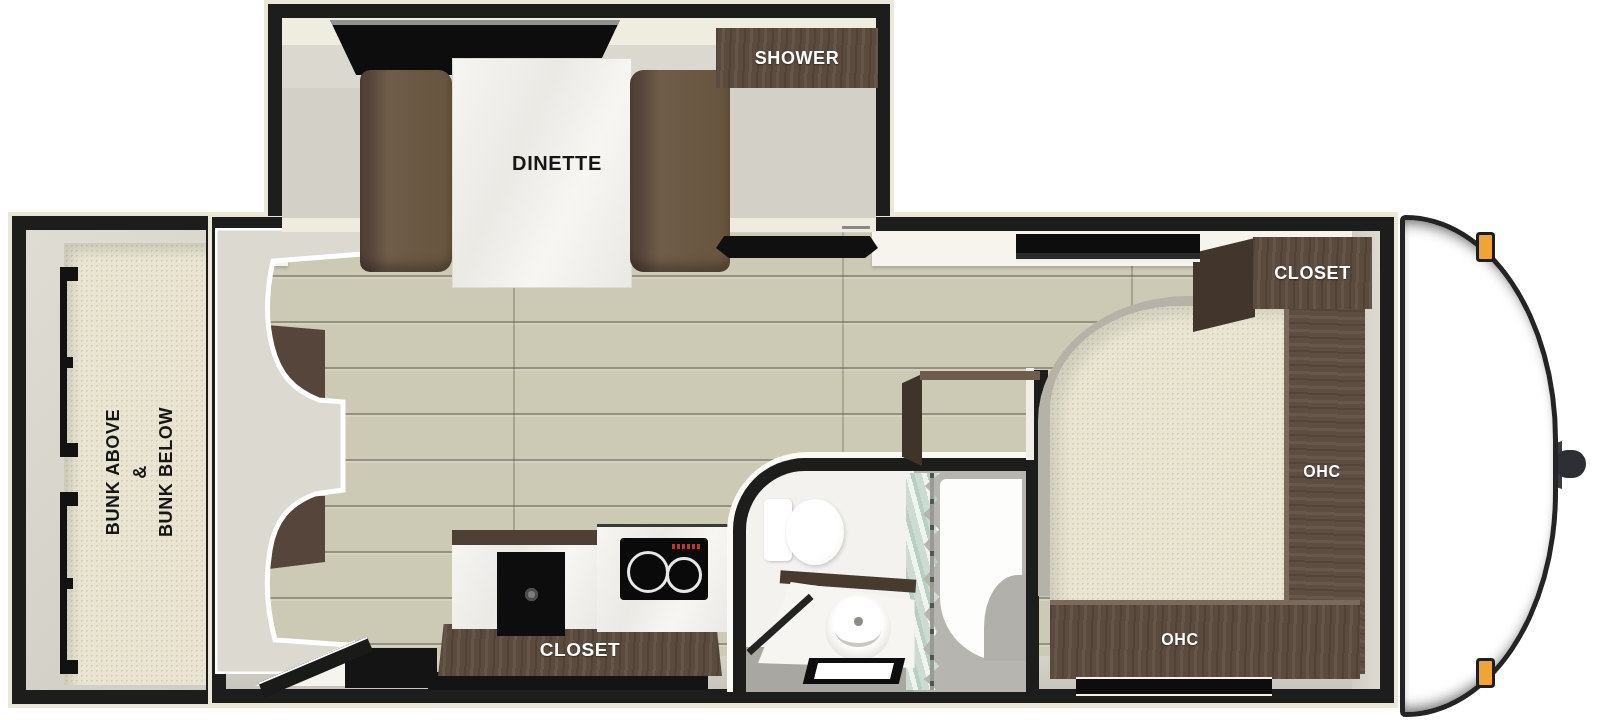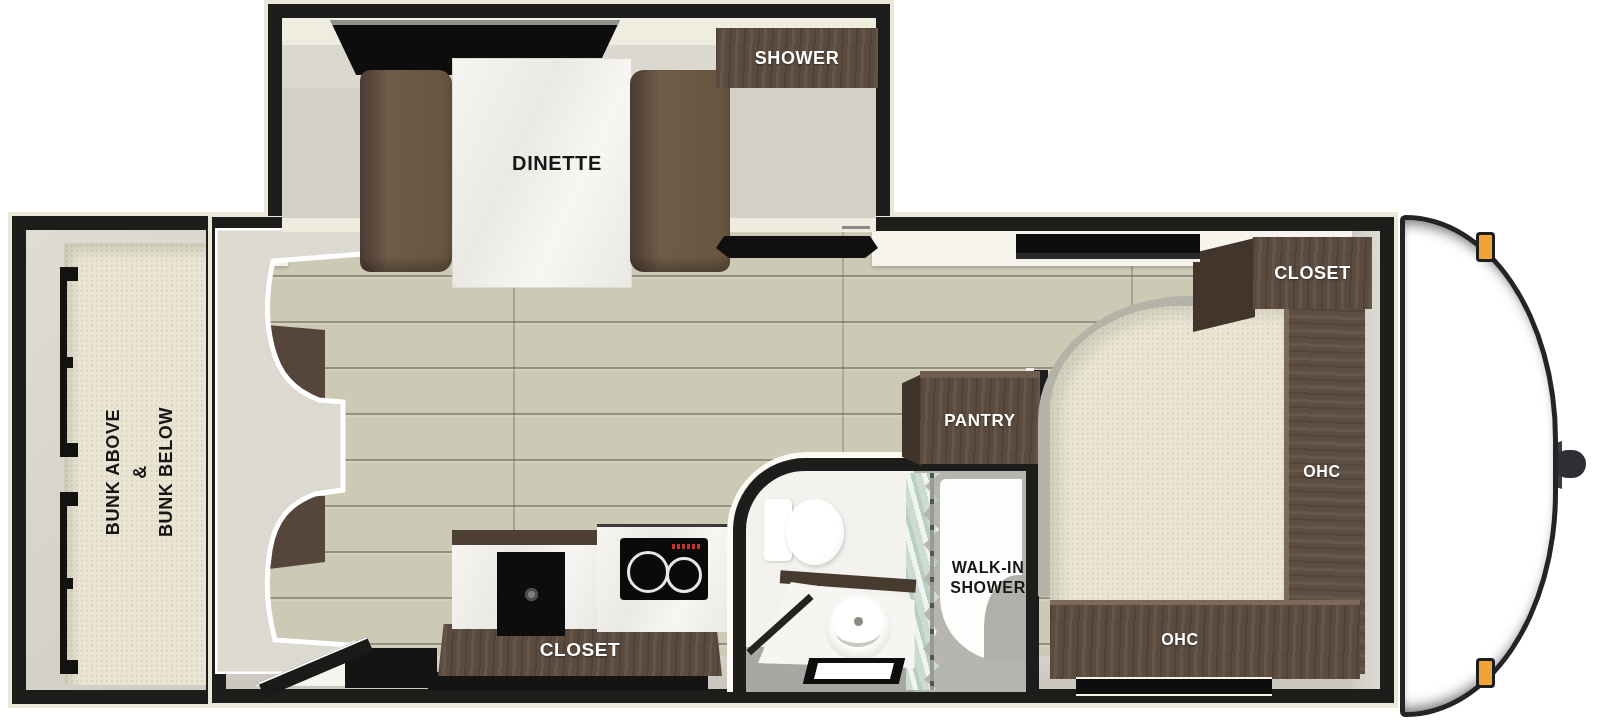--- a/index.html
+++ b/index.html
@@ -117,32 +117,25 @@
     <div class="abs" style="left:79px;top:124px;width:66px;height:66px;border-radius:50%;background:radial-gradient(circle at 50% 42%,#ffffff 48%,#eceae6 68%,#d2d1cc 100%);">
       <div class="abs" style="left:29px;top:22px;width:9px;height:9px;border-radius:50%;background:#8d8b85;"></div>
       <div class="abs" style="left:10px;top:18px;width:46px;height:30px;border-bottom:4px solid #c9c8c1;border-radius:50%;"></div>
     </div>
     <div class="abs" style="left:60px;top:187px;width:96px;height:26px;background:#0e0e0e;transform:skewX(-14deg);">
       <div class="abs" style="left:10px;top:5px;width:76px;height:16px;background:#ffffff;"></div>
     </div>
     <div class="abs" style="left:-8px;top:150px;width:84px;height:7px;background:#232321;transform:rotate(-42deg);"></div>
   </div>
   <div class="abs" style="left:733px;top:458px;width:280px;height:221px;border-top:13px solid #1d1d1b;border-left:13px solid #1d1d1b;border-right:13px solid #1d1d1b;border-top-left-radius:72px;"></div>
-  <div class="abs lbl lbl-dark" style="left:924px;top:552px;width:128px;height:52px;font-size:16px;z-index:5;">
-    <div>WALK-IN</div>
-    <div>SHOWER</div>
-  </div>
 
   <div class="abs" style="left:1026px;top:368px;width:8px;height:92px;background:#f0eee6;"></div>
   <div class="abs wall" style="left:1034px;top:370px;width:14px;height:92px;"></div>
   <div class="abs" style="left:902px;top:374px;width:20px;height:92px;background:#3f342a;clip-path:polygon(0 10%,100% 0,100% 100%,0 90%);"></div>
   <div class="abs" style="left:920px;top:371px;width:120px;height:9px;background:#6e5d4e;"></div>
-  <div class="abs wood lbl" style="left:920px;top:378px;width:120px;height:86px;">
-    <span class="lbl lbl-light" style="font-size:17px;">PANTRY</span>
-  </div>
 
   <div class="abs" style="left:1038px;top:296px;width:246px;height:300px;background:#b5b3a8;border-top-left-radius:150px 125px;"></div>
   <div class="abs mattress" style="left:1050px;top:306px;width:240px;height:298px;border-top-left-radius:130px 105px;box-shadow:inset 10px 8px 14px rgba(0,0,0,.1);"></div>
   <div class="abs" style="left:1193px;top:238px;width:62px;height:94px;background:#42362c;clip-path:polygon(0 16%,100% 0,100% 84%,0 100%);"></div>
   <div class="abs wood lbl" style="left:1253px;top:237px;width:119px;height:72px;">
     <span class="lbl lbl-light" style="font-size:18px;">CLOSET</span>
   </div>
   <div class="abs woodv" style="left:1284px;top:309px;width:76px;height:365px;border-left:5px solid #7b6a59;"></div>
   <div class="abs lbl lbl-light" style="left:1284px;top:458px;width:76px;height:28px;font-size:16px;">OHC</div>
   <div class="abs wood" style="left:1050px;top:600px;width:310px;height:74px;border-top:5px solid #7b6a59;"></div>

